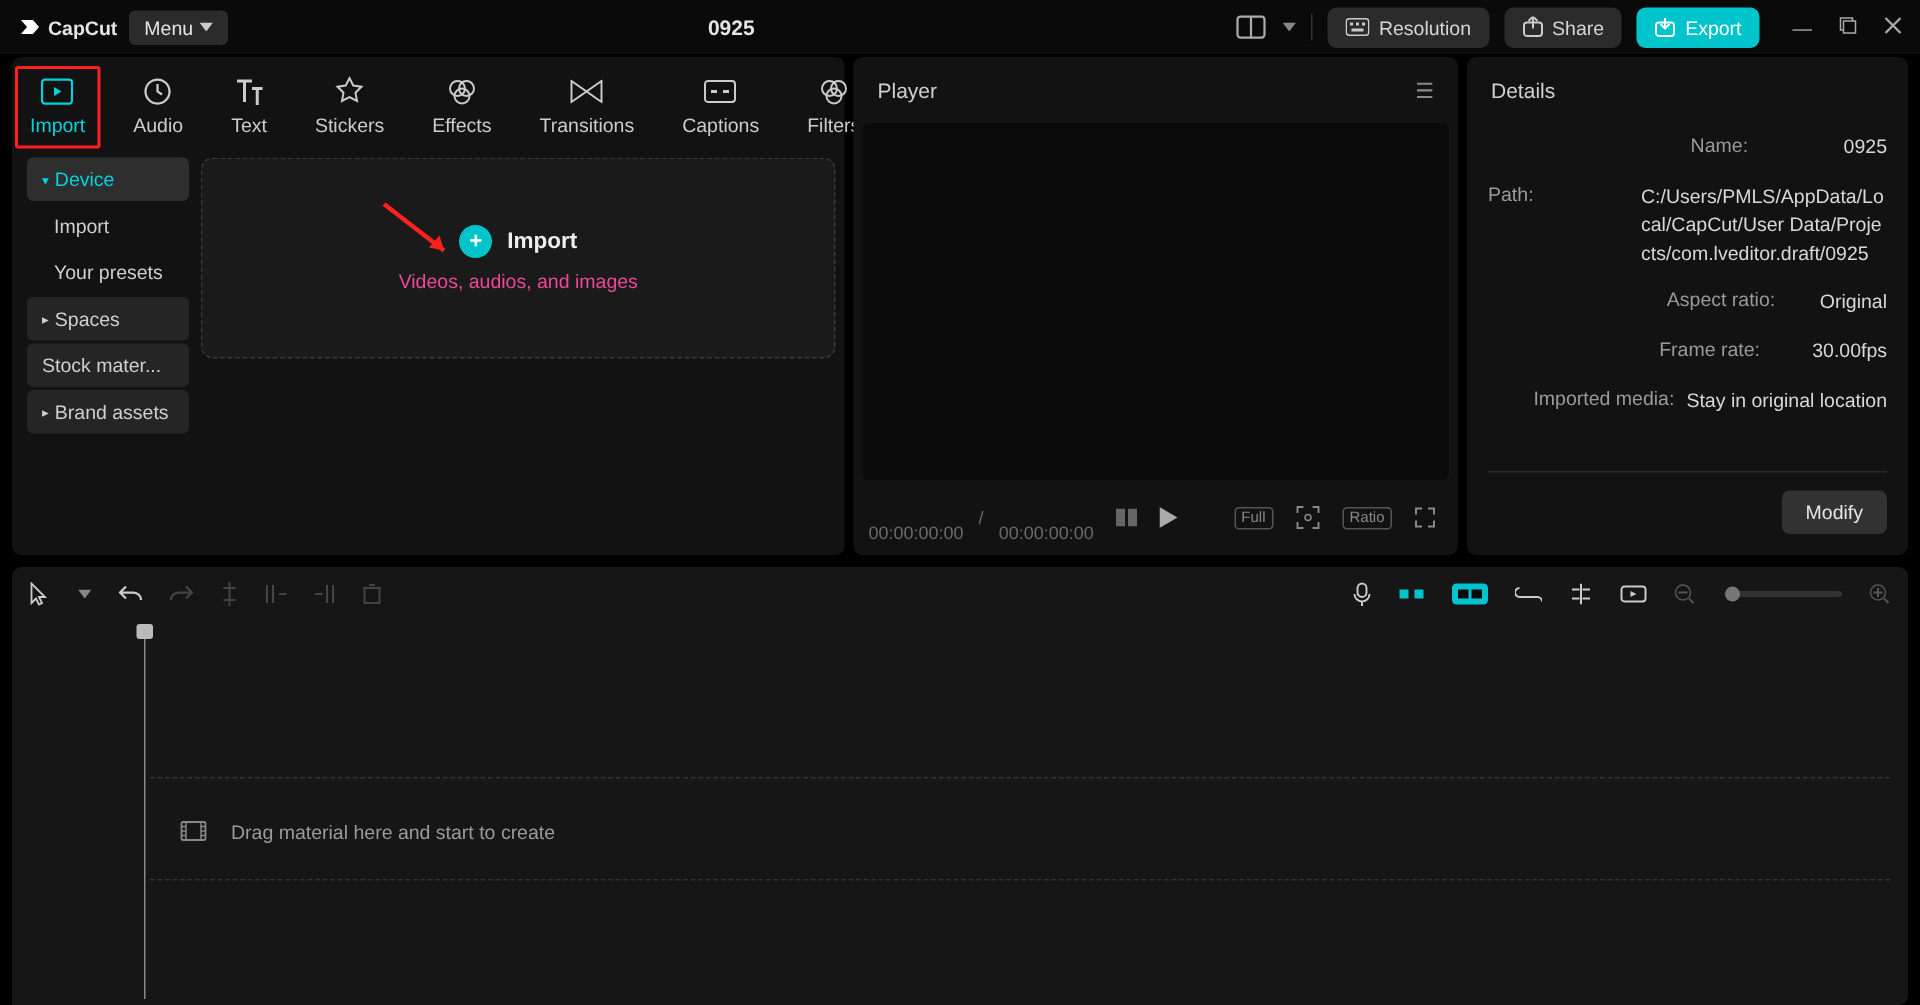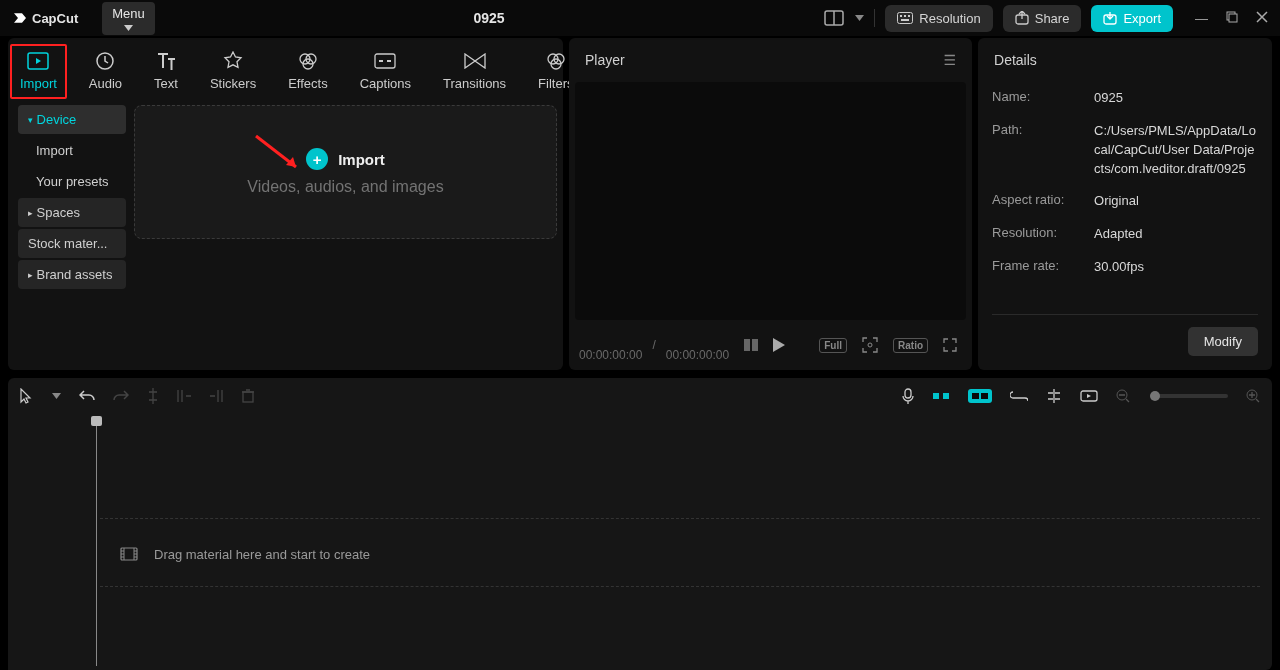--- a/index.html
+++ b/index.html
@@ -1,22 +1,22 @@
 <!DOCTYPE html>
 <html><head>
 <meta charset="utf-8">
 <style>
 * { margin:0; padding:0; box-sizing:border-box; font-family:-apple-system,BlinkMacSystemFont,"Segoe UI",sans-serif; }
 body { background:#000; color:#e5e5e5; width:1280px; height:670px; overflow:hidden; font-size:13px; }
 
 
-.titlebar { display:flex; align-items:center; height:36px; background:#0a0a0a; padding:0 12px; gap:24px; }
+.titlebar { display:flex; align-items:center; height:36px; background:#0a0a0a; padding:0 12px; gap:8px; }
 .logo { display:flex; align-items:center; gap:4px; font-weight:600; font-size:13px; }
 .logo-icon { width:16px; height:16px; }
-.menu-btn { background:#2b2b2b; border:none; color:#e5e5e5; padding:4px 10px; border-radius:4px; display:flex; align-items:center; gap:4px; cursor:pointer; font-size:13px;flex-direction:column; }
+.menu-btn { background:#2b2b2b; border:none; color:#e5e5e5; padding:4px 10px; border-radius:4px; display:flex; align-items:center; gap:4px; cursor:pointer; font-size:13px; }
 .title-center { flex:1; text-align:center; font-weight:600; font-size:14px; }
 .title-right { display:flex; align-items:center; gap:10px; }
 .ratio-icon { width:22px; height:18px; display:flex; align-items:center; justify-content:center; color:#aaa; }
 .vdiv { width:1px; height:18px; background:#333; }
 .top-btn { background:#2b2b2b; border:none; color:#d5d5d5; padding:6px 12px; border-radius:6px; display:flex; align-items:center; gap:6px; cursor:pointer; font-size:13px; font-weight:500; }
 .top-btn.export { background:#00c4cc; color:#fff; }
 .win-controls { display:flex; gap:18px; margin-left:12px; color:#aaa; }
 .win-ctrl { cursor:pointer; }
 
 
@@ -34,39 +34,39 @@
 .side-item { padding:7px 10px; border-radius:4px; cursor:pointer; color:#cfcfcf; font-size:13px; display:flex; align-items:center; gap:4px; white-space:nowrap; overflow:hidden; text-overflow:ellipsis; }
 .side-item.group { background:#252525; }
 .side-item.active { background:#2e2e2e; color:#00d4dd; }
 .side-item.sub { padding-left:18px; }
 .tri { font-size:9px; }
 .import-area { flex:1; }
 .import-box { border:1px dashed #3a3a3a; border-radius:8px; height:134px; display:flex; flex-direction:column; align-items:center; justify-content:center; gap:8px; background:#1a1a1a; position:relative; }
 .import-btn { display:flex; align-items:center; gap:10px; }
 .plus-circle { width:22px; height:22px; border-radius:50%; background:#00c4cc; color:#fff; display:flex; align-items:center; justify-content:center; font-size:15px; font-weight:700; }
 .import-label { font-weight:600; font-size:15px; color:#eee; }
-.import-sub { color:#737373; font-size:16px; }
+.import-sub { color:#ec4899; font-size:13px; }
 .arrow { position:absolute; left:116px; top:25px; pointer-events:none; }
 
 
 .player-panel { width:447px; display:flex; flex-direction:column; }
 .player-head { display:flex; align-items:center; justify-content:space-between; padding:14px 16px; color:#d0d0d0; font-size:14px; }
 .hamburger { color:#888; cursor:pointer; font-size:14px; }
 .player-body { flex:1; background:#0b0b0b; margin:0 6px; border-radius:4px; }
 .player-controls { display:flex; align-items:center; gap:10px; padding:8px 10px; font-size:12px; color:#6a6a6a; }
 .tc { font-variant-numeric:tabular-nums;margin-top:20px; }
 .pc-spacer { flex:1; }
 .pc-icon { color:#888; cursor:pointer; font-size:12px; padding:2px 4px; border:1px solid transparent; border-radius:3px; }
-.pc-icon.box { border-color:#555; font-size:10px; padding:1px 4px;font-weight:bold; }
+.pc-icon.box { border-color:#555; font-size:10px; padding:1px 4px; }
 .play-icon { color:#aaa; cursor:pointer; }
 
 
 .details-panel { width:323px; display:flex; flex-direction:column; padding:0 14px 14px 14px; }
 .details-head { padding:14px 2px; color:#d0d0d0; font-size:14px; }
-.detail-row { display:flex; padding:7px 0; font-size:13px; }
+.detail-row { display:flex; padding:7px 0; font-size:13px;justify-content:flex-end; }
 .detail-label { width:102px; color:#9a9a9a; flex-shrink:0; }
 .detail-value { color:#d8d8d8; line-height:1.45; word-break:break-all; }
 .details-footer { margin-top:auto; display:flex; justify-content:flex-end; border-top:1px solid #2a2a2a; padding-top:12px; }
 .modify-btn { background:#323232; border:none; color:#e5e5e5; padding:7px 16px; border-radius:5px; cursor:pointer; font-size:13px; font-weight:500; }
 
 
 .timeline-bar { height:36px; background:#161616; margin:8px 8px 0 8px; border-radius:6px 6px 0 0; display:flex; align-items:center; padding:0 12px; gap:18px; }
 .tl-left { display:flex; gap:18px; align-items:center; }
 .tl-right { display:flex; gap:18px; align-items:center; margin-left:auto; }
 .tl-icon { color:#888; cursor:pointer; display:flex; align-items:center; }
@@ -202,33 +202,33 @@
               <circle cx="7" cy="8" r="5" fill="none" stroke="#ccc" stroke-width="1.3"></circle>
               <circle cx="13" cy="8" r="5" fill="none" stroke="#ccc" stroke-width="1.3"></circle>
               <circle cx="10" cy="13" r="5" fill="none" stroke="#ccc" stroke-width="1.3"></circle>
             </svg>
           </span>
         <span>Effects</span>
       </div>
       <div class="tab">
         <span class="tab-icon">
             <svg width="22" height="16" viewBox="0 0 22 16">
+              <path d="M1 1l10 7L1 15zM21 1L11 8l10 7z" fill="none" stroke="#ccc" stroke-width="1.3"></path>
+            </svg>
+          </span>
+        <span>Transitions</span>
+      </div>
+      <div class="tab">
+        <span class="tab-icon">
+            <svg width="22" height="16" viewBox="0 0 22 16">
               <rect x="1" y="1" width="20" height="14" rx="2" fill="none" stroke="#ccc" stroke-width="1.3"></rect>
               <path d="M5 8h4M13 8h4" stroke="#ccc" stroke-width="2"></path>
             </svg>
           </span>
         <span>Captions</span>
-      </div>
-      <div class="tab">
-        <span class="tab-icon">
-            <svg width="22" height="16" viewBox="0 0 22 16">
-              <path d="M1 1l10 7L1 15zM21 1L11 8l10 7z" fill="none" stroke="#ccc" stroke-width="1.3"></path>
-            </svg>
-          </span>
-        <span>Transitions</span>
       </div>
       <div class="tab">
         <span class="tab-icon">
             <svg width="18" height="18" viewBox="0 0 18 18">
               <circle cx="6" cy="7" r="5" fill="none" stroke="#ccc" stroke-width="1.3"></circle>
               <circle cx="12" cy="7" r="5" fill="none" stroke="#ccc" stroke-width="1.3"></circle>
               <circle cx="9" cy="12" r="5" fill="none" stroke="#ccc" stroke-width="1.3"></circle>
             </svg>
           </span>
         <span>Filters</span>
@@ -332,26 +332,26 @@
     </div>
     <div class="detail-row">
       <div class="detail-label">Path:</div>
       <div class="detail-value">C:/Users/PMLS/AppData/Local/CapCut/User Data/Projects/com.lveditor.draft/0925</div>
     </div>
     <div class="detail-row">
       <div class="detail-label">Aspect ratio:</div>
       <div class="detail-value">Original</div>
     </div>
     <div class="detail-row">
-      <div class="detail-label">Resolution:</div>
-      <div class="detail-value">Adapted</div>
-    </div>
-    <div class="detail-row">
       <div class="detail-label">Frame rate:</div>
       <div class="detail-value">30.00fps</div>
+    </div>
+    <div class="detail-row">
+      <div class="detail-label">Imported media:</div>
+      <div class="detail-value">Stay in original location</div>
     </div>
     <div class="details-footer">
       <button class="modify-btn">Modify</button>
     </div>
   </div>
 </div>
 
 <div class="timeline-bar">
   <div class="tl-left">
     <span class="tl-icon">

